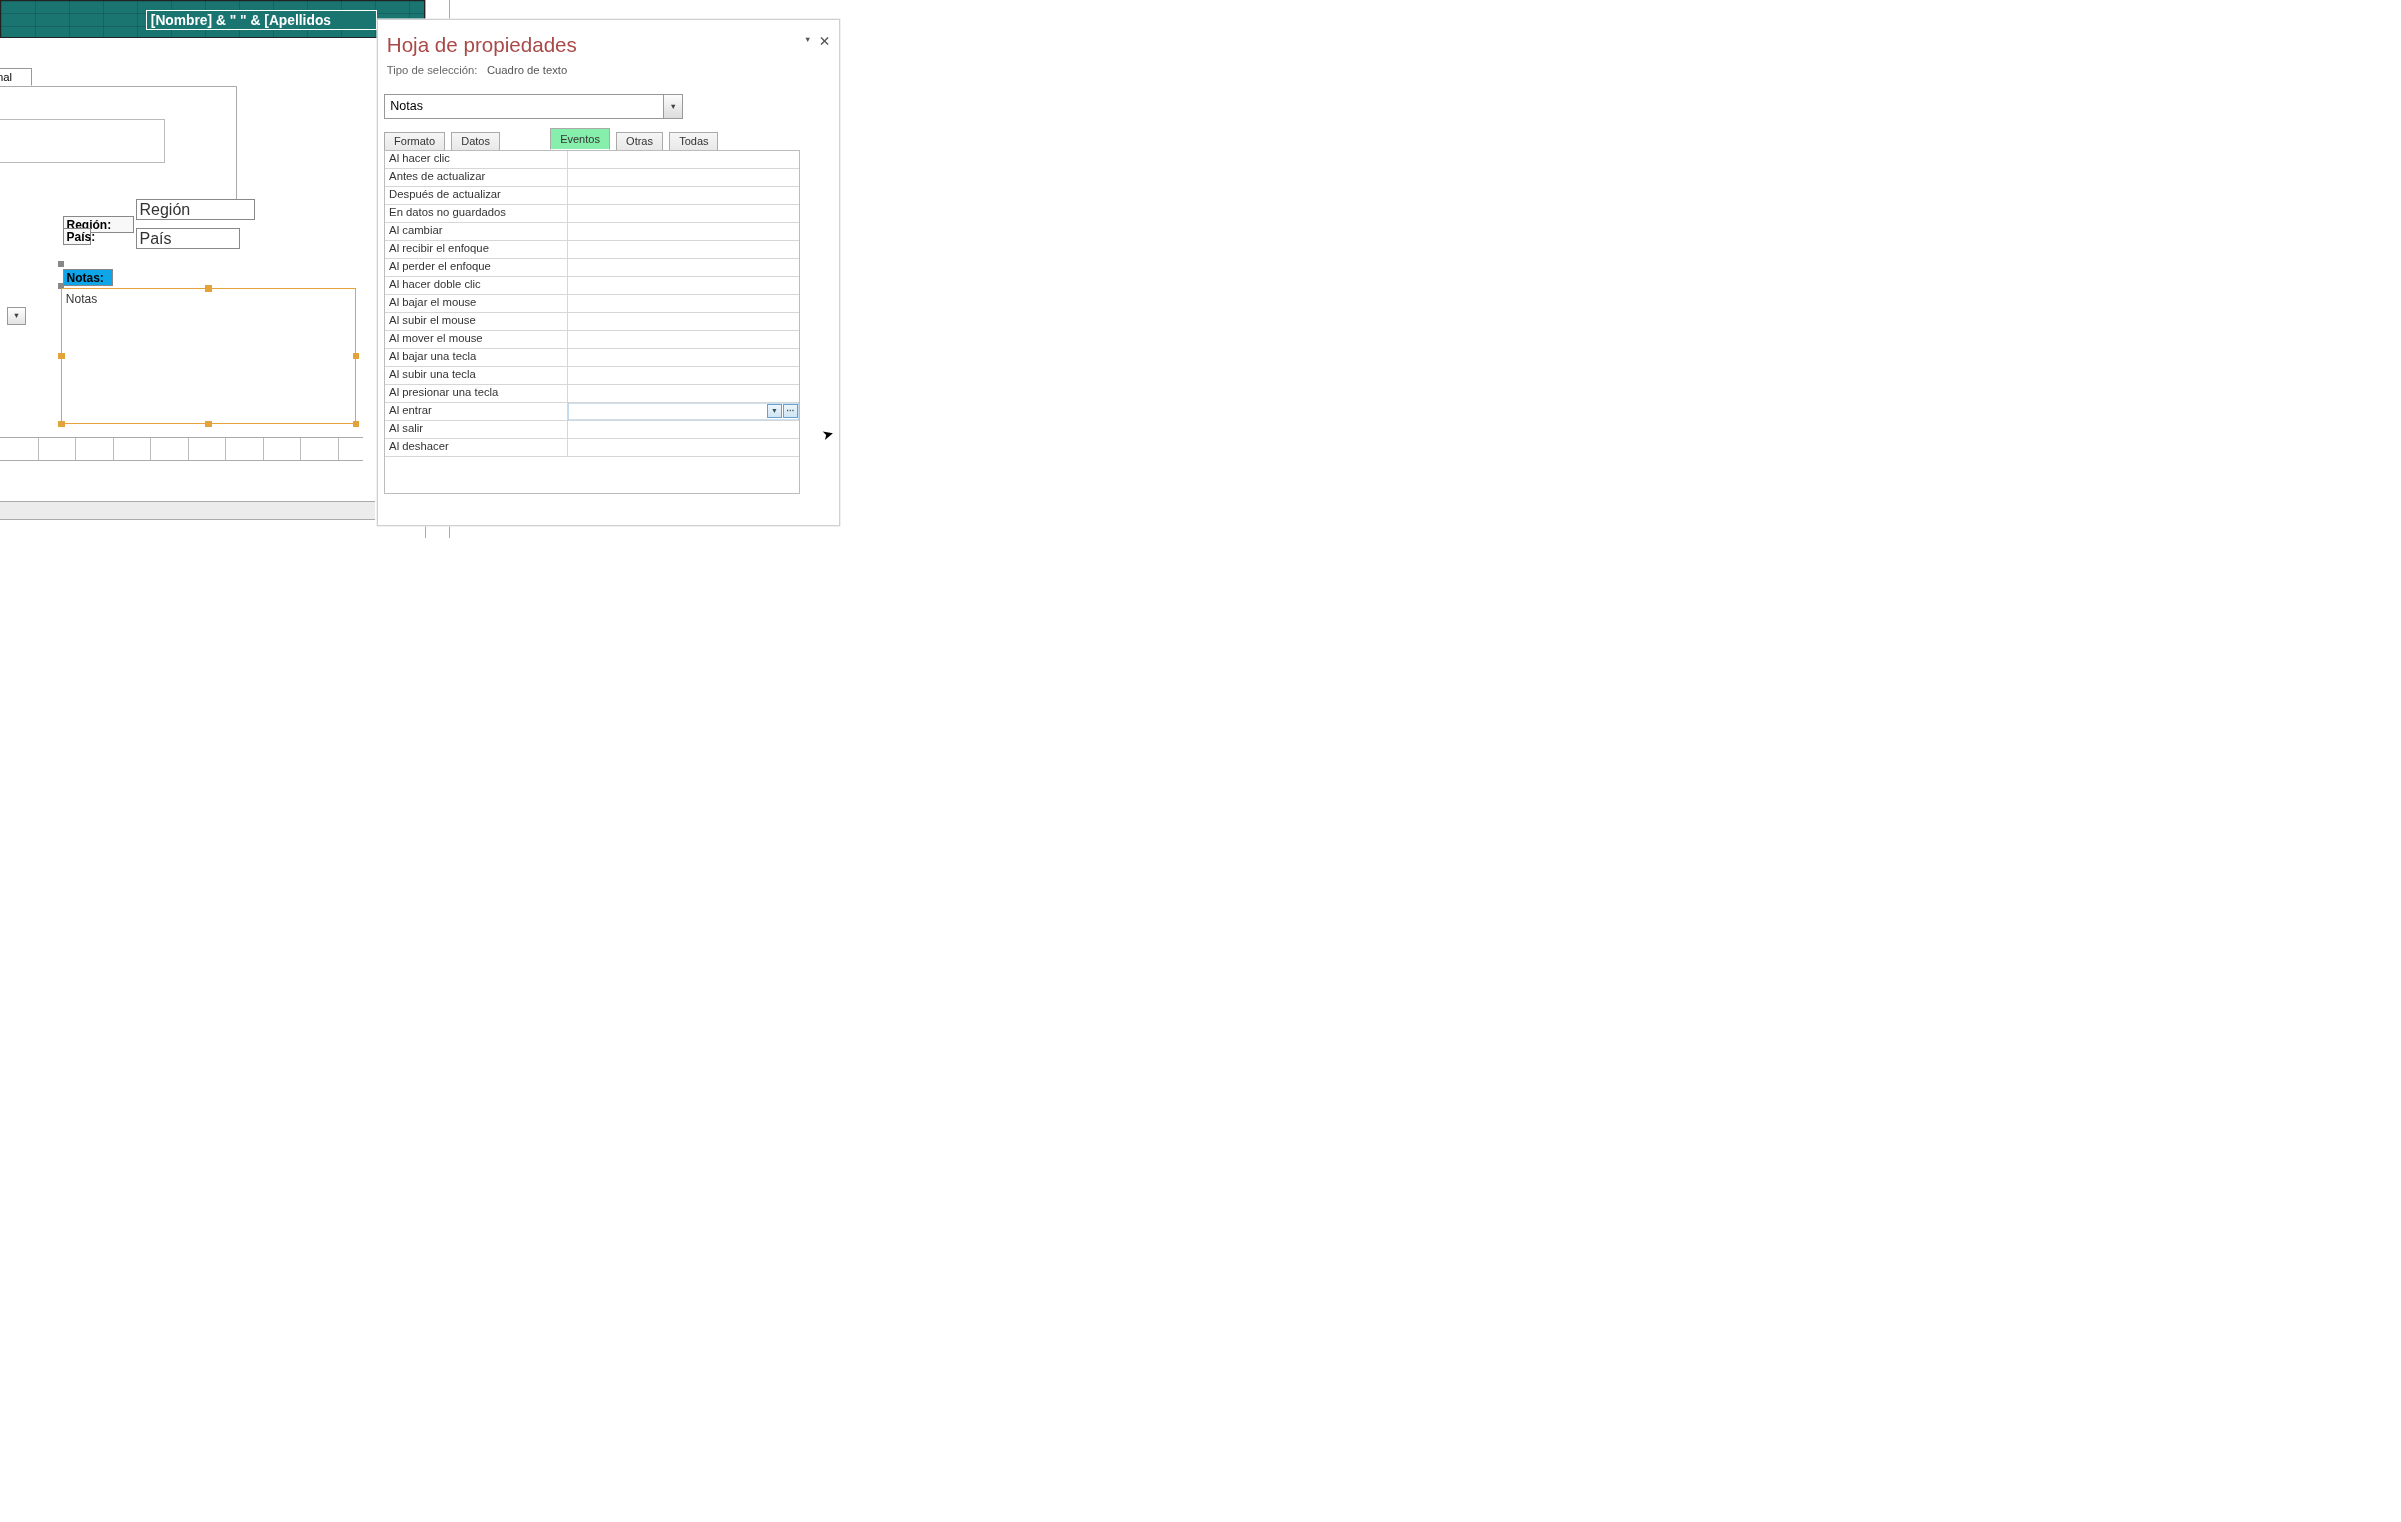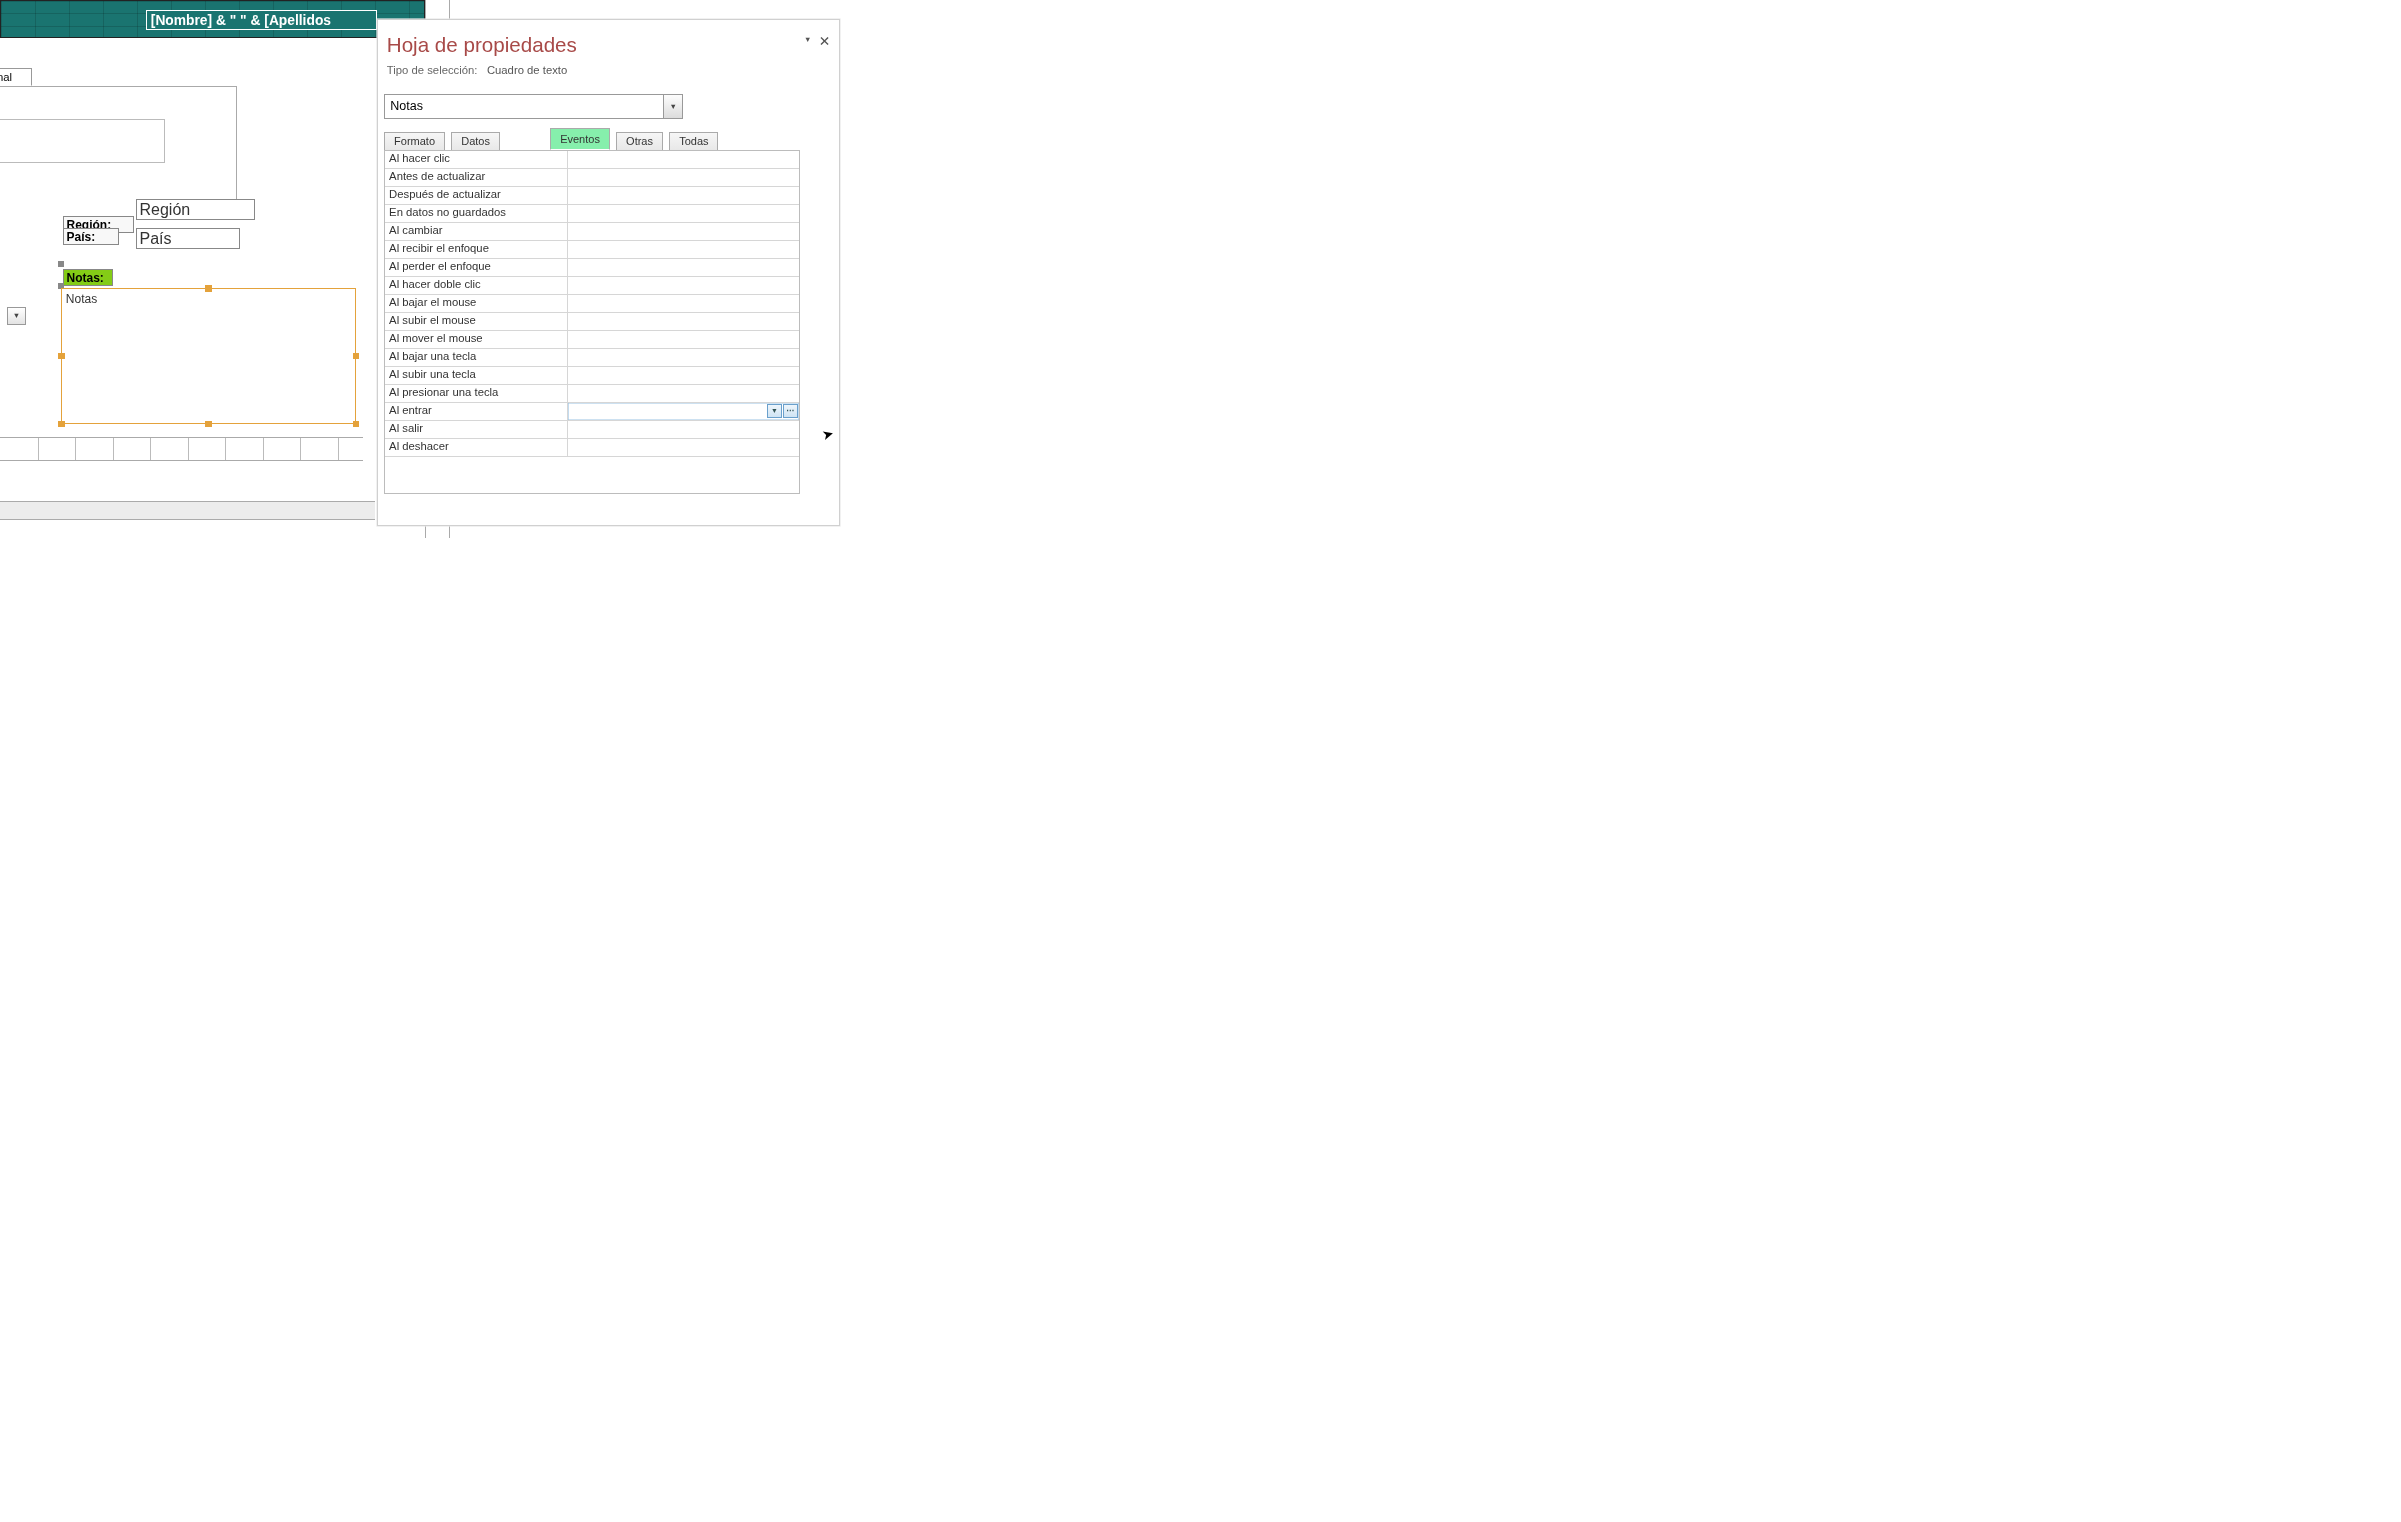--- a/index.html
+++ b/index.html
@@ -58,21 +58,21 @@
   .inputbox {
     position: absolute; left: 109px; top: 81px;
     width: 169px; height: 44px;
     background: #fff; border:1.3px solid #bbb;
   }
   .lbl { position:absolute; font-size:12px; background:#f8f8f8; border:0.6px solid #888; padding:0.6px 2.5px; font-weight:700; }
   .fld { position:absolute; font-size:16px; background:#fff; border:0.6px solid #888; padding:0.6px 2.5px; font-weight:400; color:#333; }
   .combo-frag { position:absolute; left:120px; top:269px; width:19px; height:17.5px; border:0.6px solid #999; background:linear-gradient(#fff,#e3e3e3); text-align:center; line-height:15px; color:#444; font-size:7.5px;}
   .notas-label {
     position:absolute; left:176px; top:231px; width:50px;
-    font-size:12px; font-weight:700; background:#84cc16; border:0.6px solid #888; padding:0.6px 2.5px;
+    font-size:12px; font-weight:700; background:#0ea5e9; border:0.6px solid #888; padding:0.6px 2.5px;
   }
   .sel-handle { position:absolute; width:6.3px; height:6.3px; background:#888; }
   .notas-box {
     position:absolute; left:174px; top:250px; width:295px; height:136px;
     border:1.9px solid #e4a23b; background:#fff;
   }
   .notas-box .mid-handle { position:absolute; width:6.3px; height:6.3px; background:#e4a23b; }
   .notas-text { position:absolute; left:3.8px; top:2.5px; font-size:12px; color:#333; }
   .ruler-frag {
     position:absolute; left:113px; top:399px; width:363px; height:24px;
@@ -150,21 +150,21 @@
   <div class="detail-area">
 
     <div class="tab-frag">nal</div>
     <div class="tab-page"></div>
 
     <div class="inputbox"></div>
 
     <div class="lbl" style="left:176px; top:178px; width:71px;">Región:</div>
     <div class="fld" style="left:249px; top:161px; width:119px;">Región</div>
 
-    <div class="lbl" style="left:176px; top:190px; width:56px;">País:</div>
+    <div class="lbl" style="left:176px; top:190px; width:28px;">País:</div>
     <div class="fld" style="left:249px; top:190px; width:104px;">País</div>
 
     <div class="combo-frag">▼</div>
 
     <div class="notas-label">Notas:</div>
     <div class="sel-handle" style="left:171px; top:223px;"></div>
     <div class="sel-handle" style="left:171px; top:245px;"></div>
 
     <div class="notas-box">
       <span class="notas-text">Notas</span>

